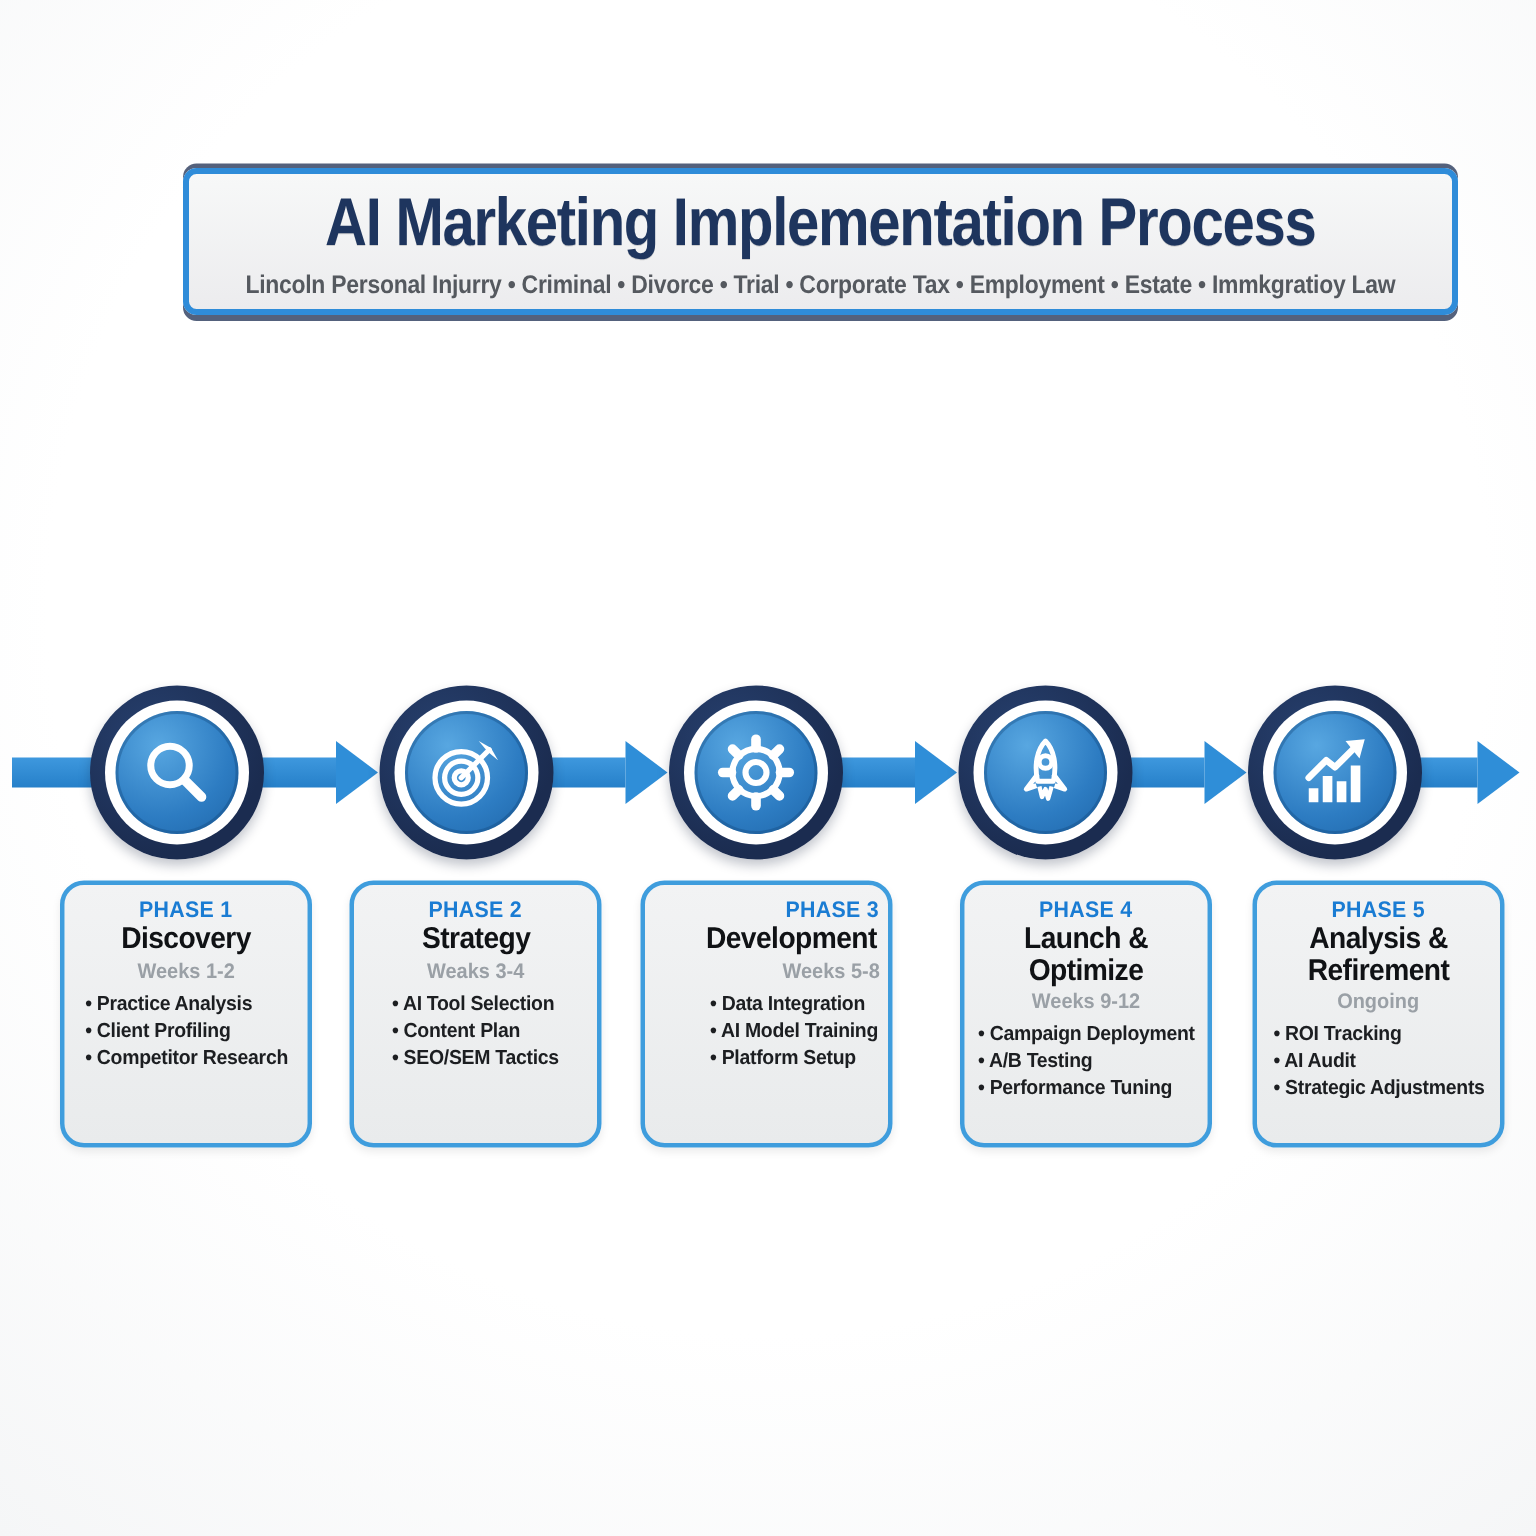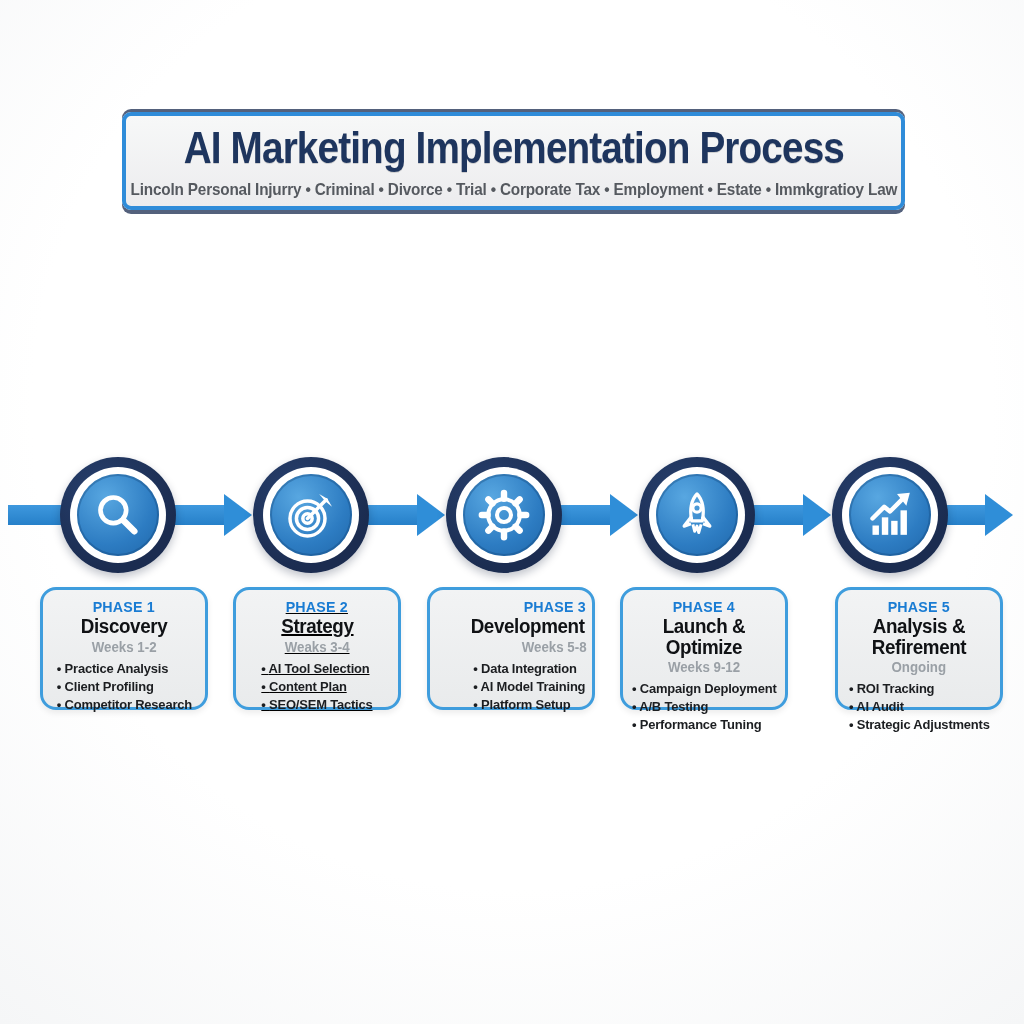--- a/index.html
+++ b/index.html
@@ -4,21 +4,21 @@
 <style>
   html,body{margin:0;padding:0;}
   body{
     width:1024px;height:1024px;position:relative;overflow:hidden;
     background:radial-gradient(circle at 50% 40%, #ffffff 60%, #f5f6f7 100%);
     font-family:"Liberation Sans", sans-serif;
   }
 
   
   .banner{
-    position:absolute;left:122px;top:112px;width:783px;height:98px;
+    position:absolute;left:122px;top:112px;width:850px;height:98px;
     box-sizing:border-box;border:4px solid #2f8cd9;border-radius:9px;
     background:linear-gradient(#f7f8f8,#ececee);
     box-shadow:0 -3px 0 rgba(27,44,80,.75), 0 4px 0 rgba(27,44,80,.75);
     display:flex;flex-direction:column;align-items:center;justify-content:center;
   }
   .banner h1{
     margin:0;font-size:45px;font-weight:bold;color:#1e355e;
     letter-spacing:-1px;white-space:nowrap;
     transform:scaleX(.86);transform-origin:center;
     text-shadow:0 1px 0 rgba(0,0,0,.15);
@@ -51,21 +51,21 @@
   .node .inner{
     position:absolute;inset:17px;border-radius:50%;
     background:radial-gradient(circle at 35% 28%, #58a7e1, #2d7cc2 60%, #1f66a9);
     box-shadow:inset 0 0 0 2px rgba(18,70,120,.35);
     display:flex;align-items:center;justify-content:center;
   }
   .node svg{width:56px;height:56px;display:block;}
 
   
   .card{
-    position:absolute;top:587px;width:168px;height:123px;z-index:2;
+    position:absolute;top:587px;width:168px;height:178px;z-index:2;
     box-sizing:border-box;border:3px solid #3f9ddd;border-radius:16px;
     background:linear-gradient(#f2f3f4,#e9ebec);
     box-shadow:0 3px 6px rgba(0,0,0,.08);
     display:flex;flex-direction:column;align-items:center;
     padding:8px 4px 6px 4px;text-align:center;
   }
   .card .phase-label{
     font-size:15px;font-weight:bold;color:#1a7cd3;letter-spacing:.2px;
     transform:scaleX(.95);
   }
@@ -183,21 +183,21 @@
   <div class="phase-label">PHASE 1</div>
   <div class="phase-title">Discovery</div>
   <div class="phase-duration">Weeks 1-2</div>
   <ul>
     <li>Practice Analysis</li>
     <li>Client Profiling</li>
     <li>Competitor Research</li>
   </ul>
 </div>
 
-<div class="card" style="left:233px;text-decoration:underline;">
+<div class="card" style="left:233px;">
   <div class="phase-label">PHASE 2</div>
   <div class="phase-title">Strategy</div>
   <div class="phase-duration">Weaks 3-4</div>
   <ul>
     <li>AI Tool Selection</li>
     <li>Content Plan</li>
     <li>SEO/SEM Tactics</li>
   </ul>
 </div>
 
@@ -205,21 +205,21 @@
   <div class="phase-label">PHASE 3</div>
   <div class="phase-title">Development</div>
   <div class="phase-duration">Weeks 5-8</div>
   <ul>
     <li>Data Integration</li>
     <li>AI Model Training</li>
     <li>Platform Setup</li>
   </ul>
 </div>
 
-<div class="card" style="left:620px;">
+<div class="card" style="left:640px;">
   <div class="phase-label">PHASE 4</div>
   <div class="phase-title" style="max-width:118px;">Launch &amp; Optimize</div>
   <div class="phase-duration">Weeks 9-12</div>
   <ul>
     <li>Campaign Deployment</li>
     <li>A/B Testing</li>
     <li>Performance Tuning</li>
   </ul>
 </div>
 

